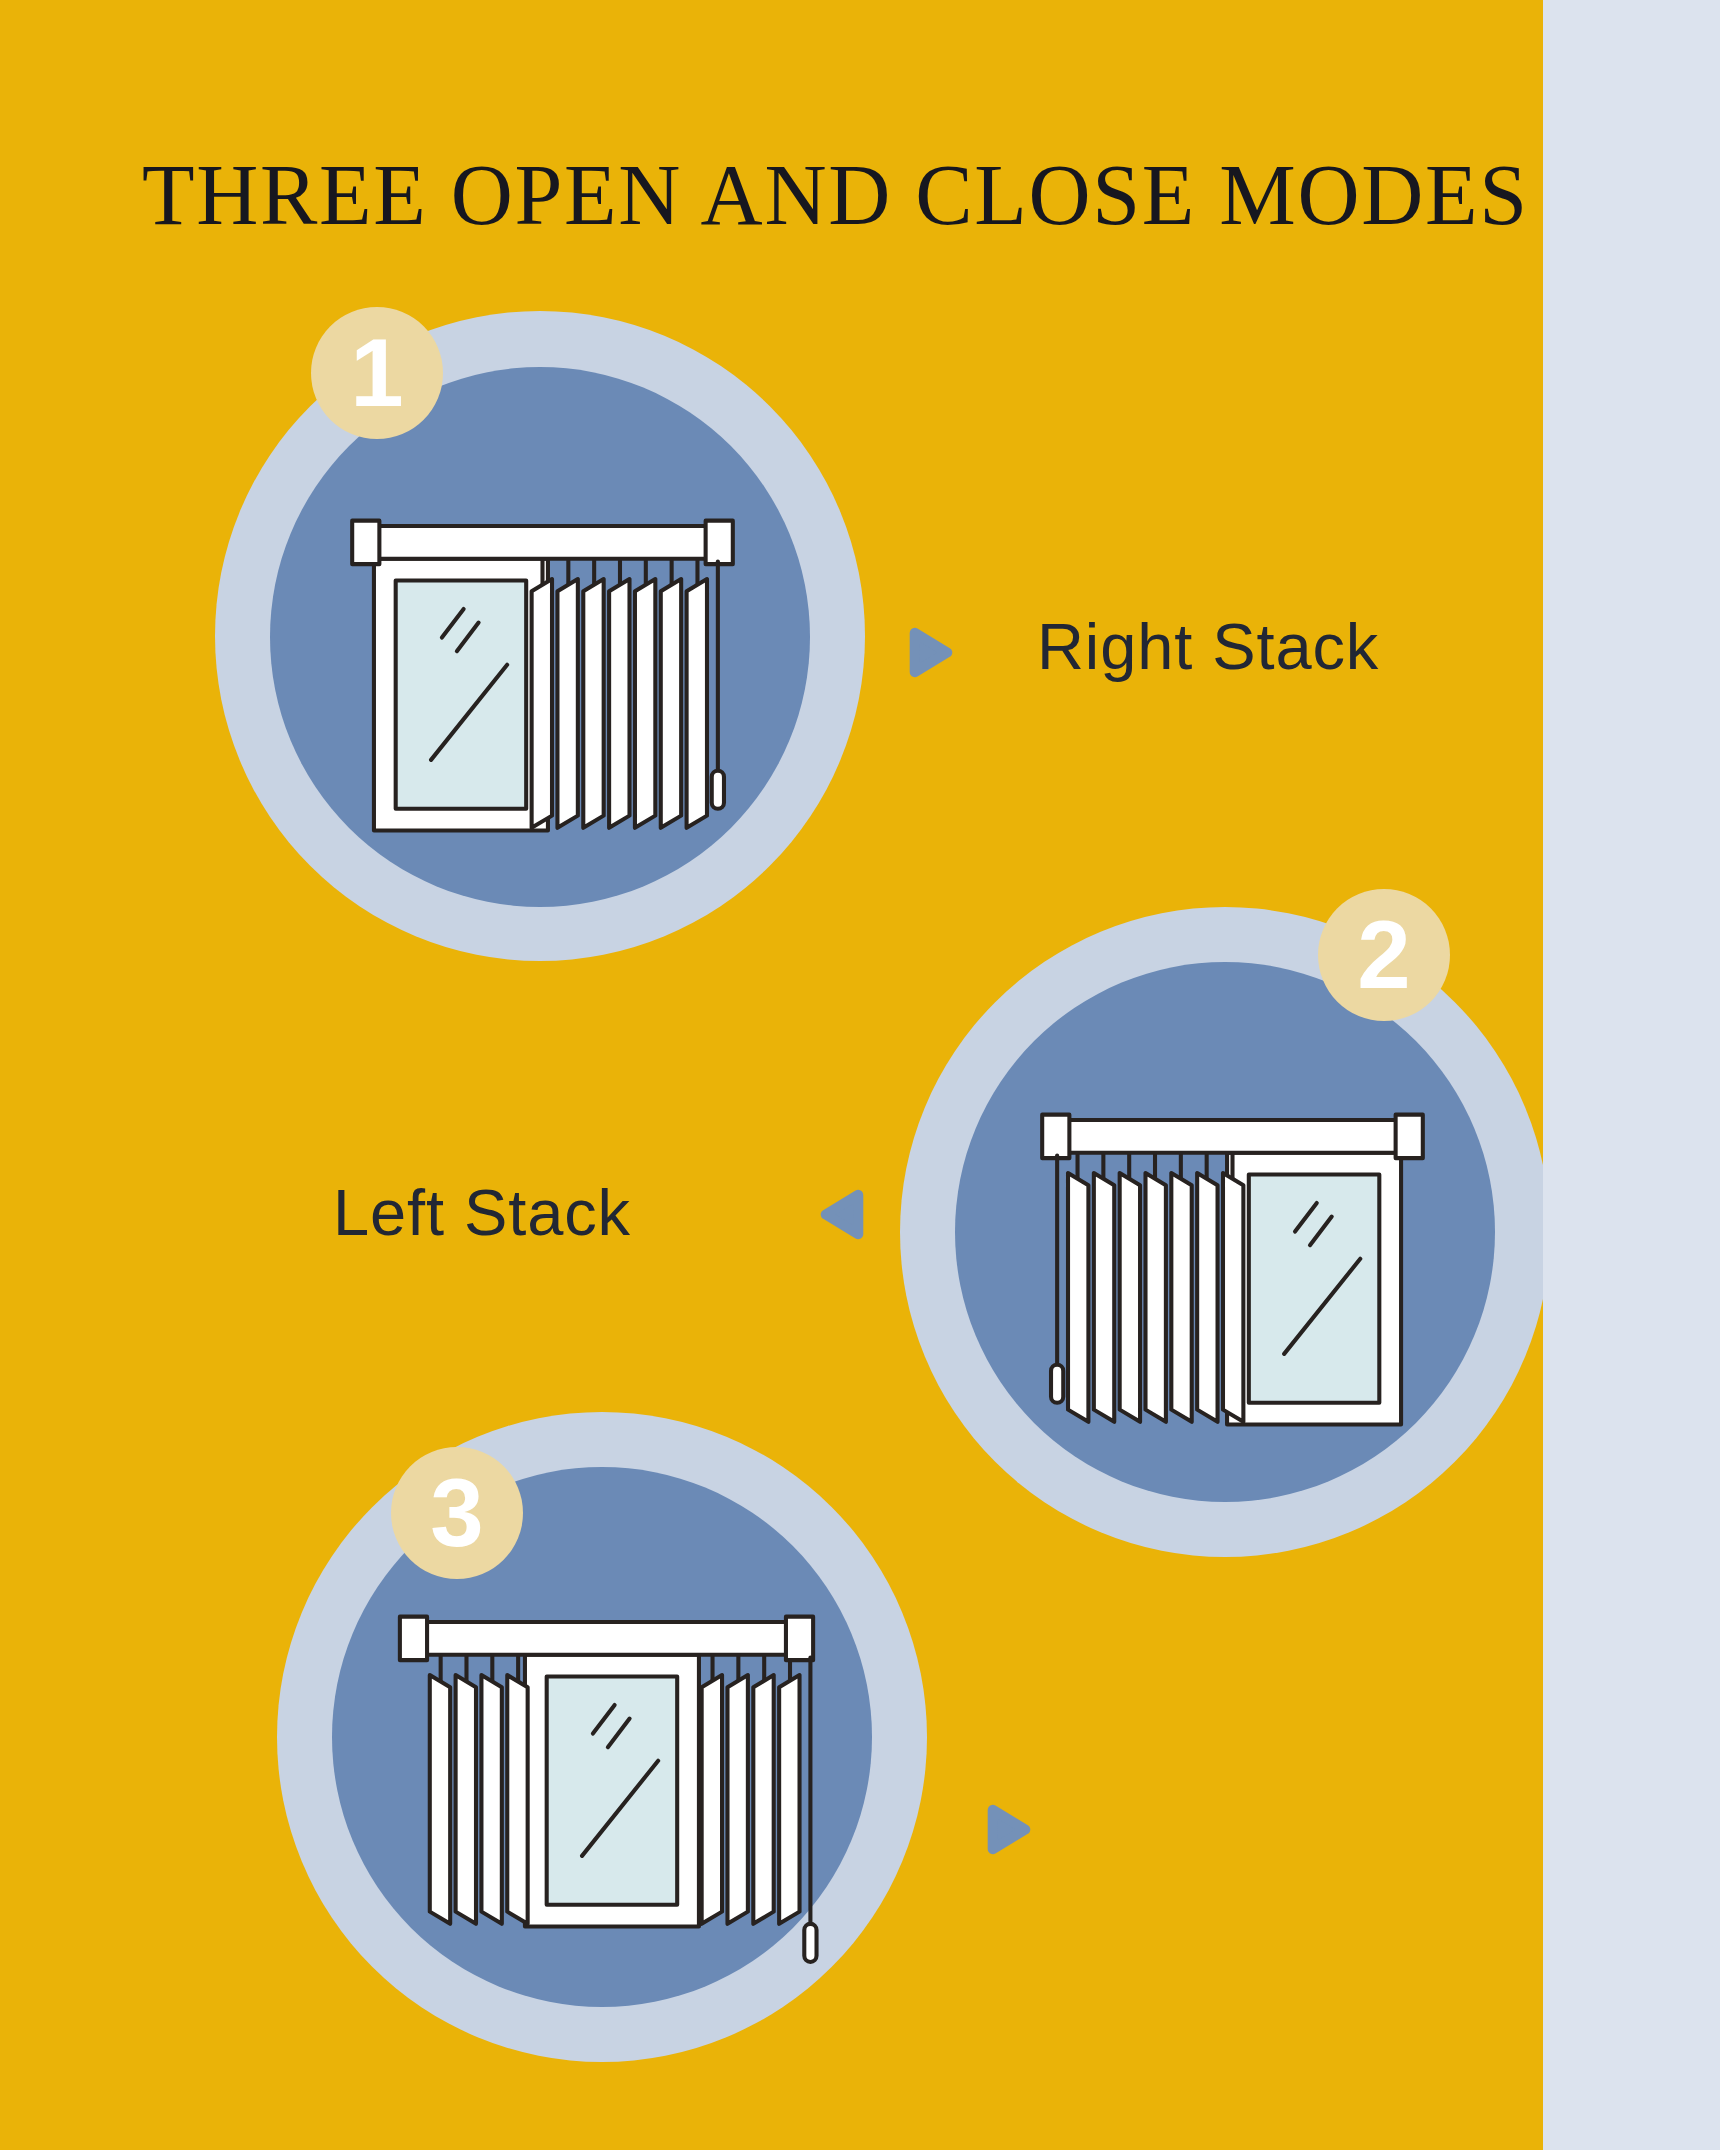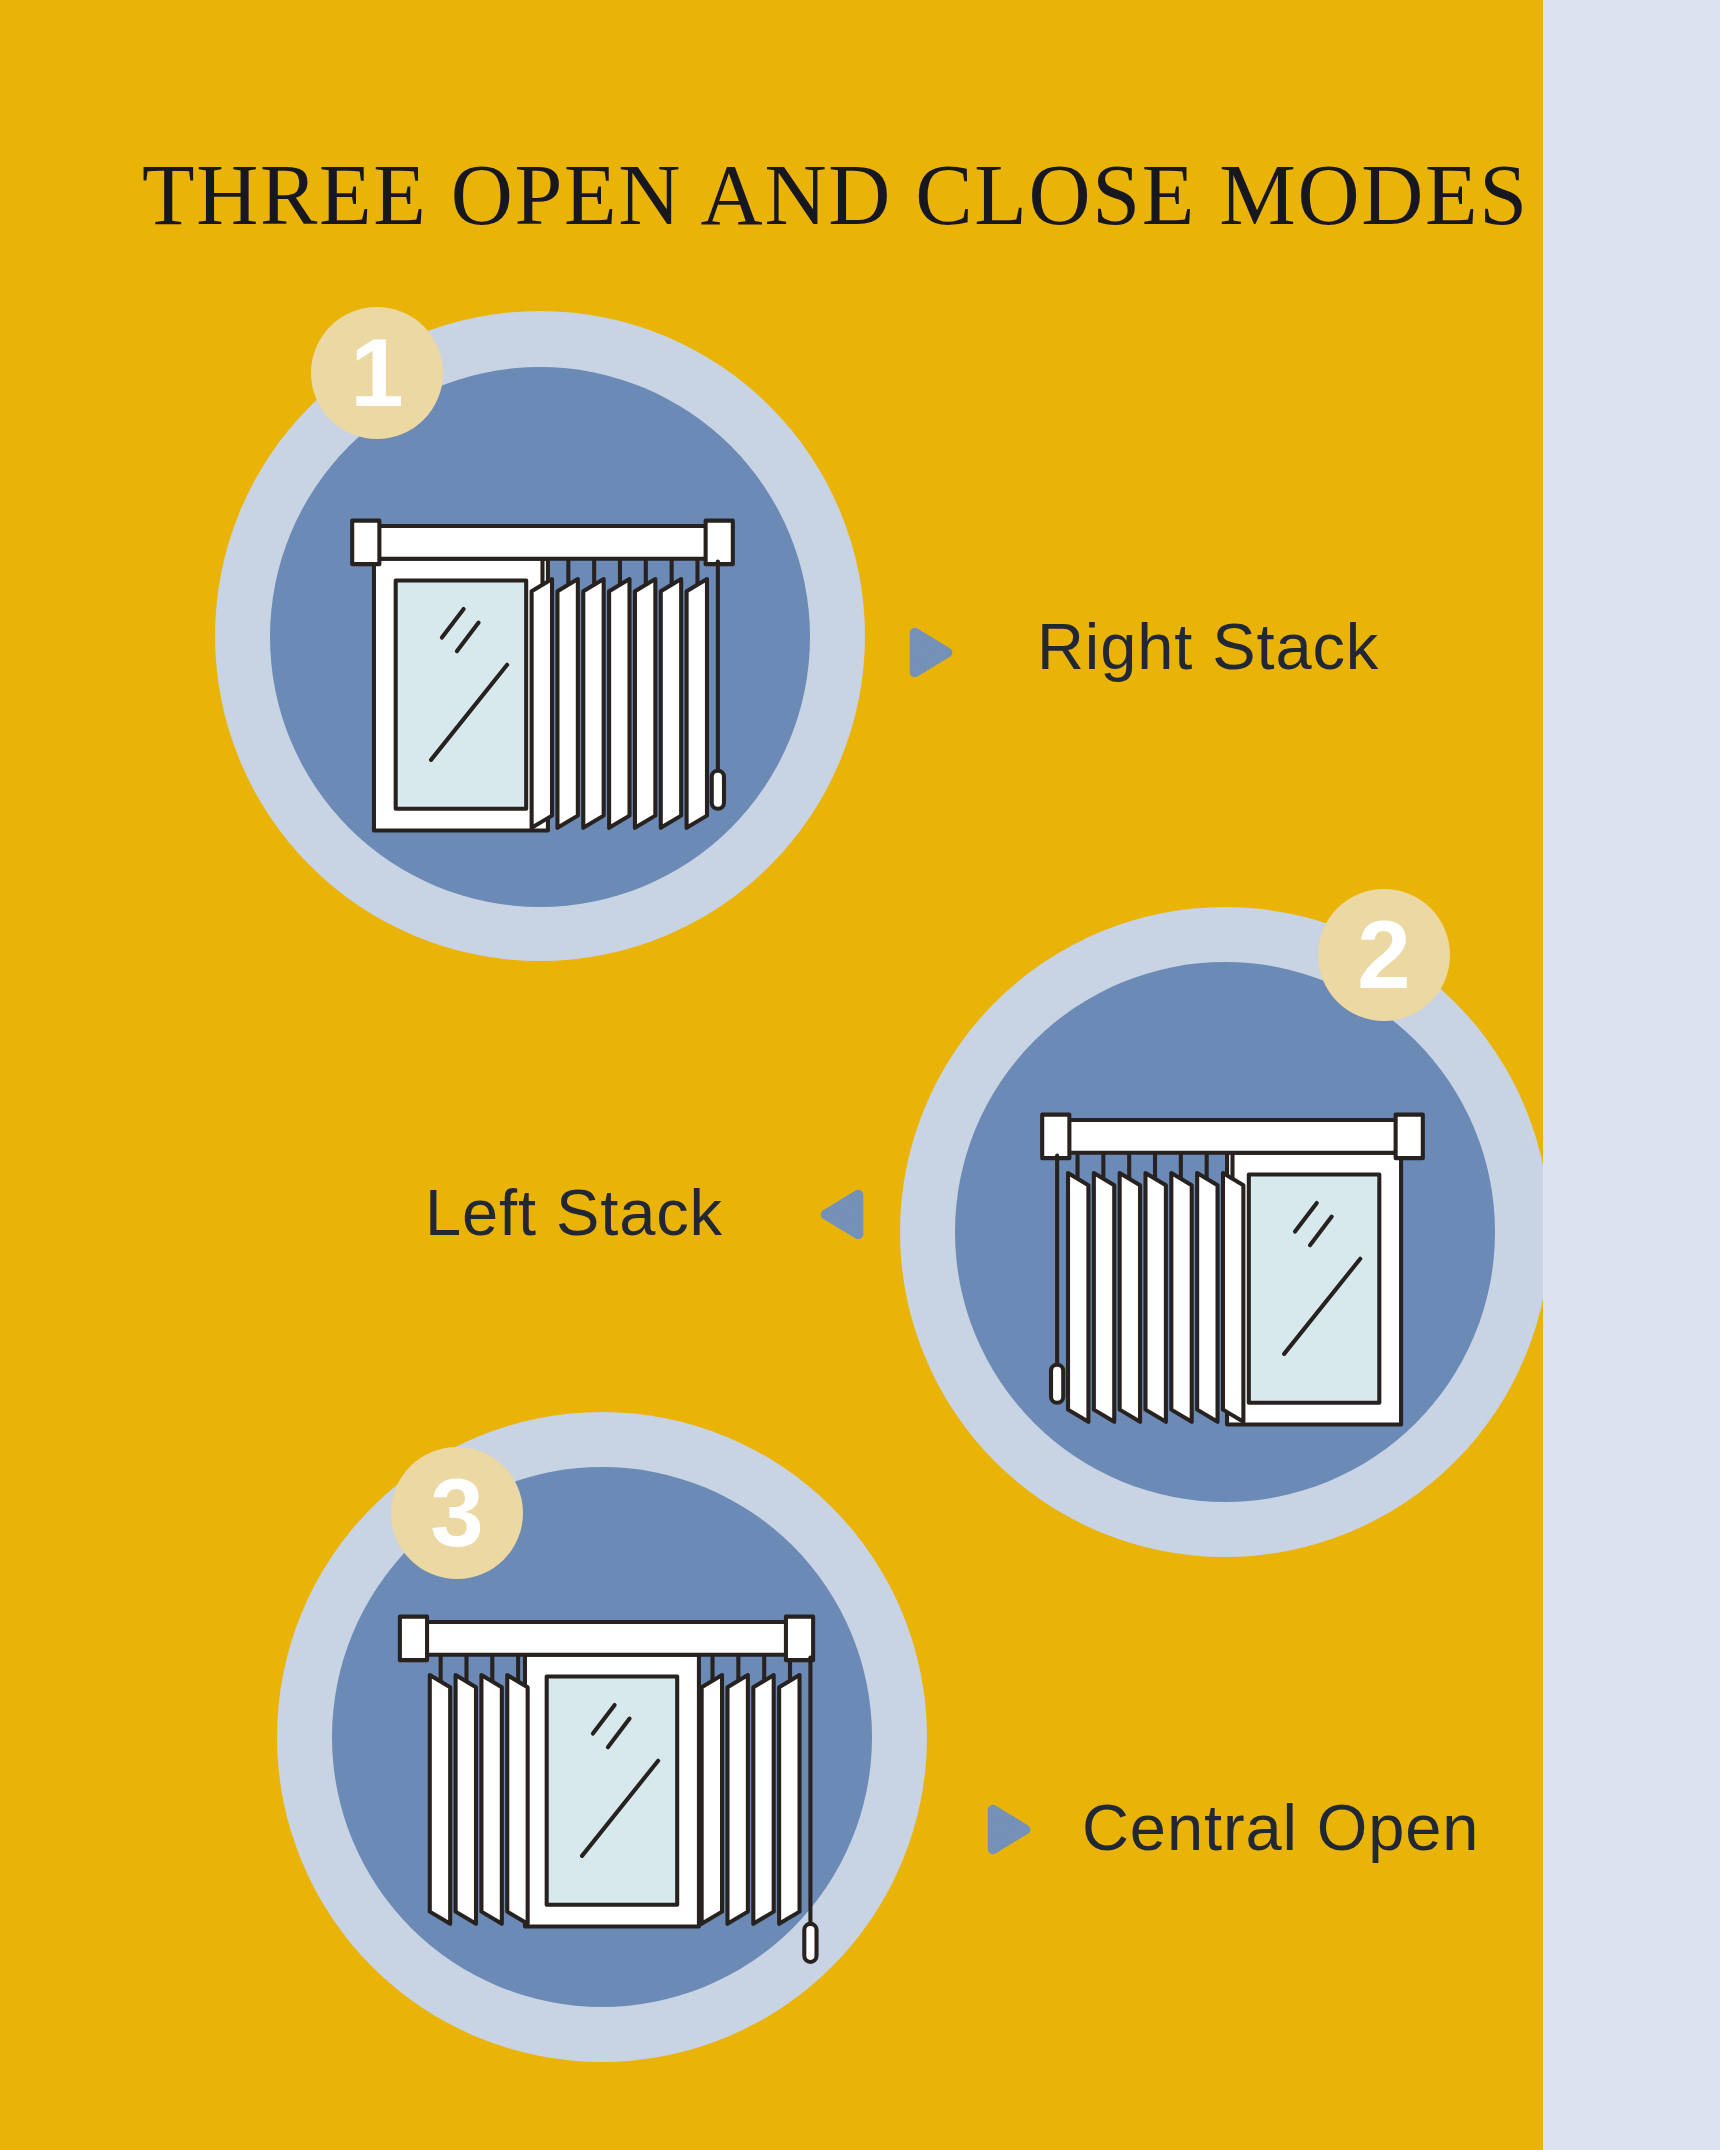--- a/index.html
+++ b/index.html
@@ -31,21 +31,21 @@
     color:#ffffff;font-weight:700;font-size:96px;line-height:1;
   }
   .label{
     position:absolute;
     font-size:65px;line-height:1.15;
     font-weight:500;
     letter-spacing:0.9px;
     color:#222734;
     white-space:nowrap;
   }
-  .label.right-align{text-align:right;}
+  .label.right-align{text-align:center;}
   .arrow{position:absolute;width:46px;height:53px;display:block;}
 </style>
 </head>
 <body>
 
 <div id="canvas">
 
   <svg width="0" height="0" style="position:absolute" aria-hidden="true">
     <defs>
       <g id="art-rstack" fill="#ffffff" stroke="#272220" stroke-width="3" stroke-linecap="round" stroke-linejoin="round">
@@ -152,16 +152,15 @@
       <rect x="305.5" y="238" width="9" height="28" rx="4.5"></rect>
     </g>
     <use href="#reflect" transform="translate(116,56)"></use>
   </svg>
   <div class="badge" style="left:391px;top:1447px;width:132px;height:132px;">
     <span>3</span>
   </div>
   <svg class="arrow" style="left:986px;top:1803px;" viewBox="0 0 27 31">
     <path d="M4 4 L23 15.5 L4 27 Z" fill="#7491b8" stroke="#7491b8" stroke-width="6" stroke-linejoin="round"></path>
   </svg>
-  <div class="label" style="left:1082px;top:1791px;">Central Open</div>
 
 </div>
 
 
 </body></html>

